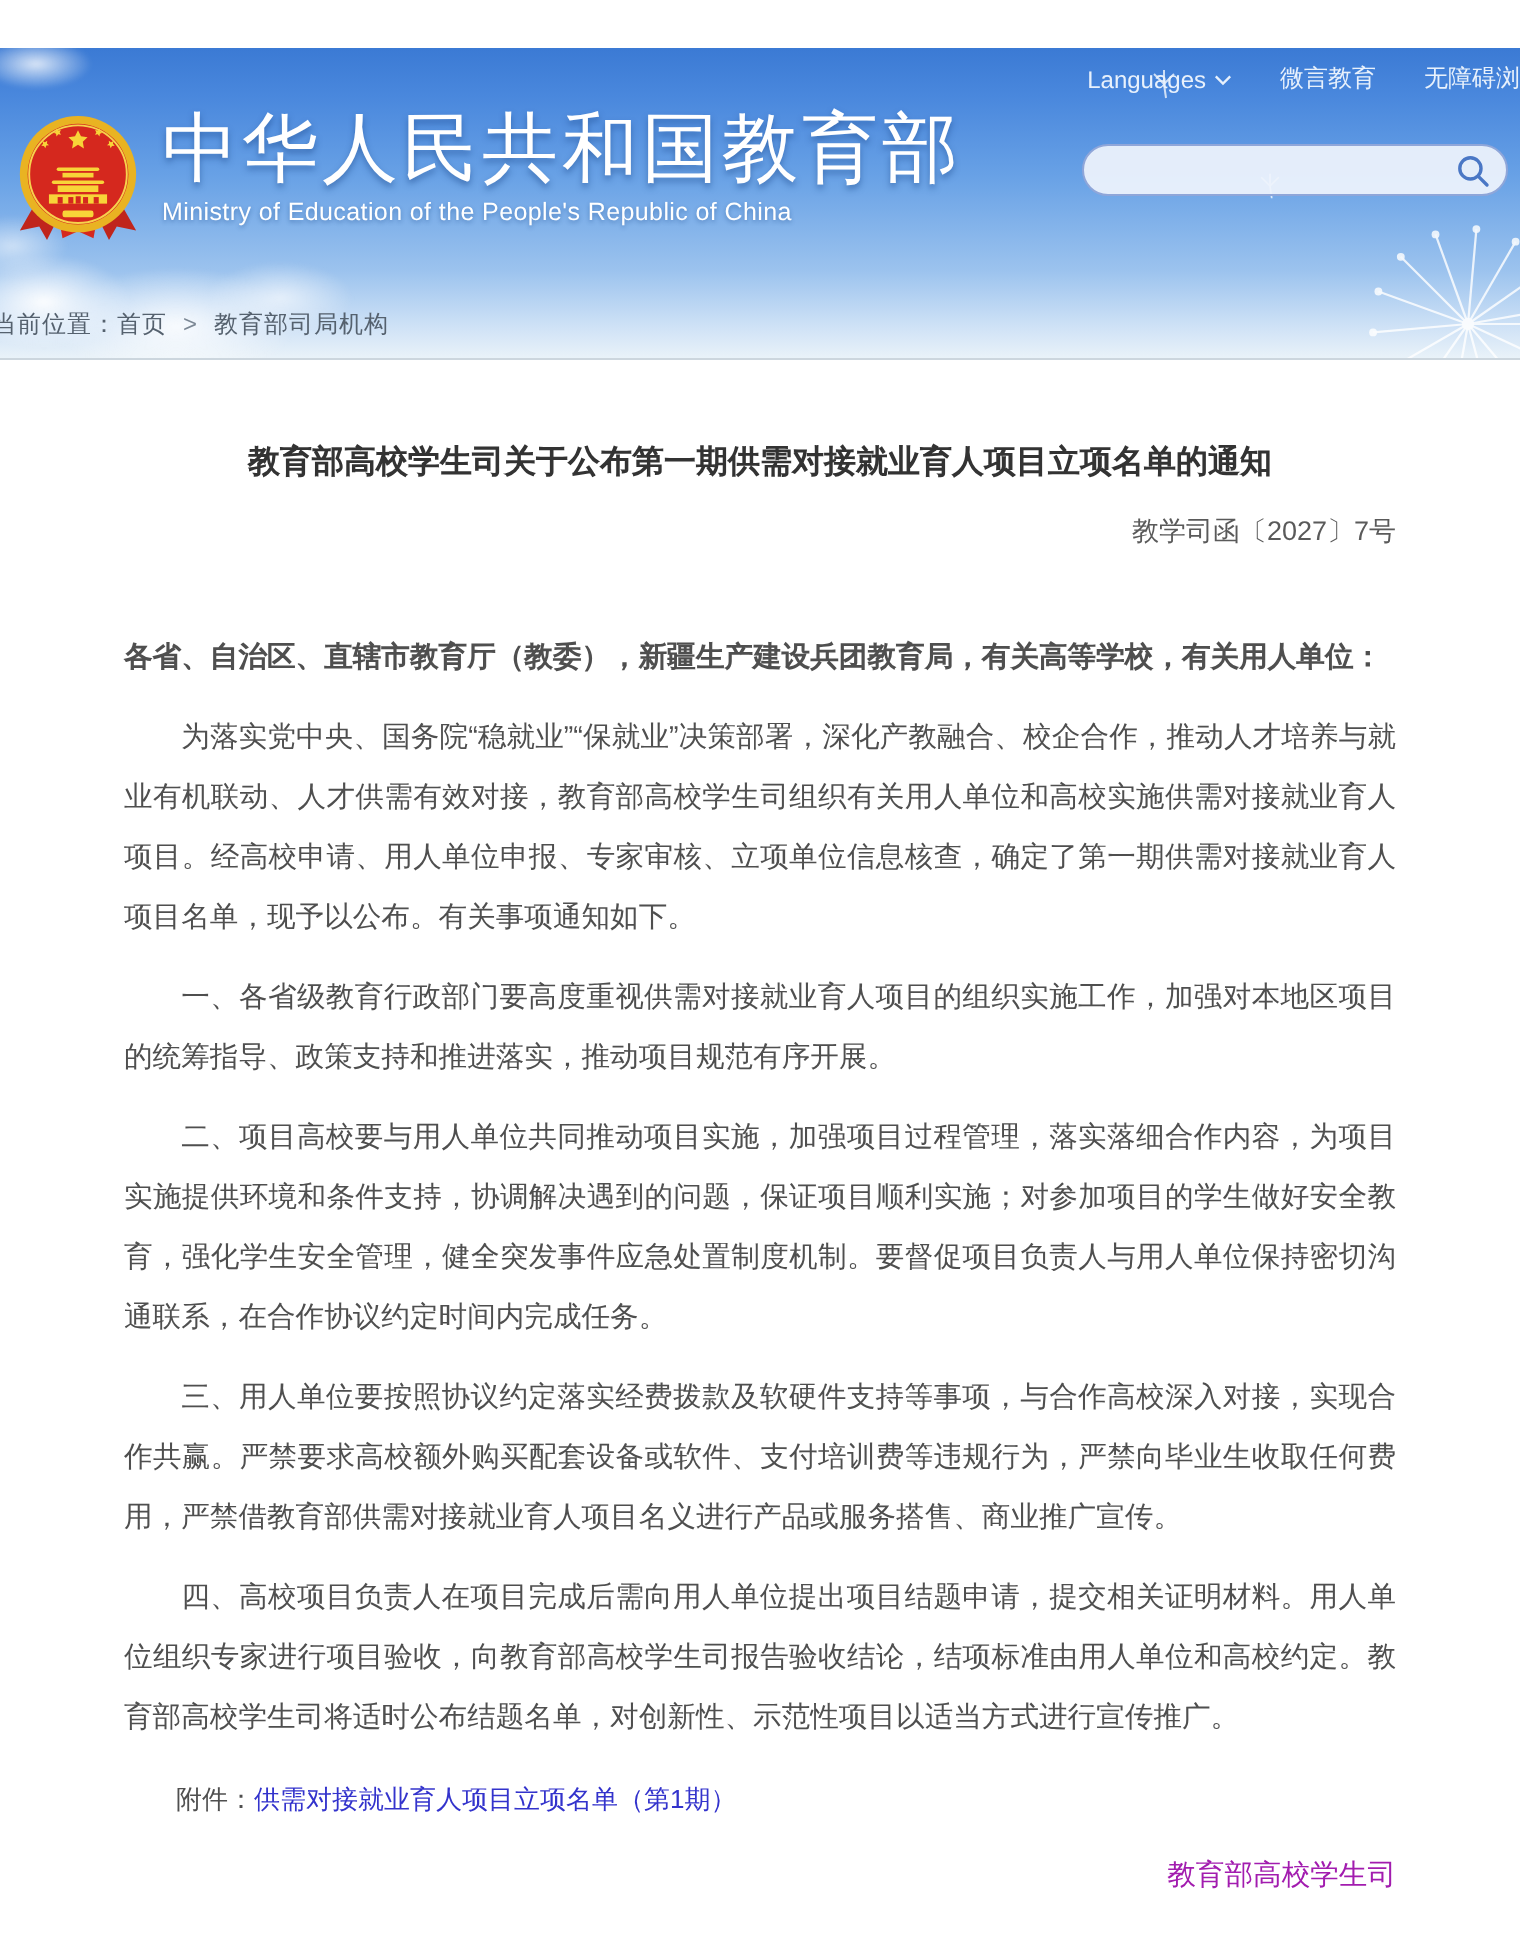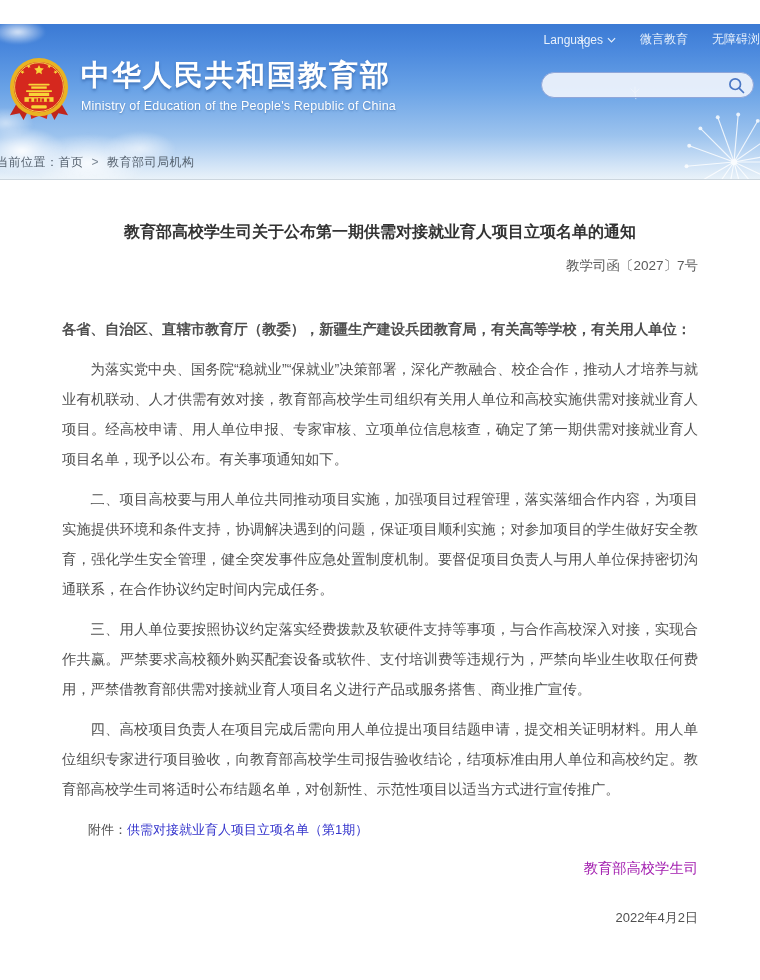--- a/index.html
+++ b/index.html
@@ -22,21 +22,21 @@
     display:flex; align-items:center; gap:24px;
     font-size:12px; color:#e8f1fc; white-space:nowrap;
   }
   .topbar-links a, .languages{ color:#e8f1fc; text-decoration:none; cursor:pointer; display:flex; align-items:center; gap:4px;}
   .chev{ width:9px; height:6px; display:inline-block; }
 
   .brand{ position:absolute; left:8px; top:31px; display:flex; align-items:flex-start; z-index:4; }
   .emblem{ width:62px; height:70px; flex:0 0 auto; }
   .brand-text{ margin-left:11px; color:#fff; }
   .site-title{
-    font-size:29px; font-weight:bold; letter-spacing:2px; line-height:36px; margin-top:2px;
+    font-size:38px; font-weight:normal; letter-spacing:2px; line-height:36px; margin-top:2px;
     text-shadow:0 2px 3px rgba(25,70,135,.5);
   }
   .site-subtitle{
     font-size:12.5px; margin-top:6px; letter-spacing:.2px;
     text-shadow:0 1px 2px rgba(25,70,135,.45);
   }
 
   .search-box{
     position:absolute; top:48px; right:6px; z-index:5;
     width:213px; height:26px; border-radius:14px;
@@ -221,20 +221,21 @@
       <span>当前位置：</span><a>首页</a><span class="sep">&gt;</span><a>教育部司局机构</a>
     </div>
   </header>
 
   <main class="doc">
     <h1 class="doc-title">教育部高校学生司关于公布第一期供需对接就业育人项目立项名单的通知</h1>
     <div class="doc-number">教学司函〔2027〕7号</div>
 
     <p class="salutation">各省、自治区、直辖市教育厅（教委），新疆生产建设兵团教育局，有关高等学校，有关用人单位：</p>
     <p class="indent">为落实党中央、国务院“稳就业”“保就业”决策部署，深化产教融合、校企合作，推动人才培养与就业有机联动、人才供需有效对接，教育部高校学生司组织有关用人单位和高校实施供需对接就业育人项目。经高校申请、用人单位申报、专家审核、立项单位信息核查，确定了第一期供需对接就业育人项目名单，现予以公布。有关事项通知如下。</p>
+    <p class="indent">一、各省级教育行政部门要高度重视供需对接就业育人项目的组织实施工作，加强对本地区项目的统筹指导、政策支持和推进落实，推动项目规范有序开展。</p>
     <p class="indent">二、项目高校要与用人单位共同推动项目实施，加强项目过程管理，落实落细合作内容，为项目实施提供环境和条件支持，协调解决遇到的问题，保证项目顺利实施；对参加项目的学生做好安全教育，强化学生安全管理，健全突发事件应急处置制度机制。要督促项目负责人与用人单位保持密切沟通联系，在合作协议约定时间内完成任务。</p>
     <p class="indent">三、用人单位要按照协议约定落实经费拨款及软硬件支持等事项，与合作高校深入对接，实现合作共赢。严禁要求高校额外购买配套设备或软件、支付培训费等违规行为，严禁向毕业生收取任何费用，严禁借教育部供需对接就业育人项目名义进行产品或服务搭售、商业推广宣传。</p>
     <p class="indent">四、高校项目负责人在项目完成后需向用人单位提出项目结题申请，提交相关证明材料。用人单位组织专家进行项目验收，向教育部高校学生司报告验收结论，结项标准由用人单位和高校约定。教育部高校学生司将适时公布结题名单，对创新性、示范性项目以适当方式进行宣传推广。</p>
 
     <div class="attachment">
       <span>附件：</span><a>供需对接就业育人项目立项名单（第1期）</a>
     </div>
 
     <div class="signer">教育部高校学生司</div>
     <div class="doc-date">2022年4月2日</div>

